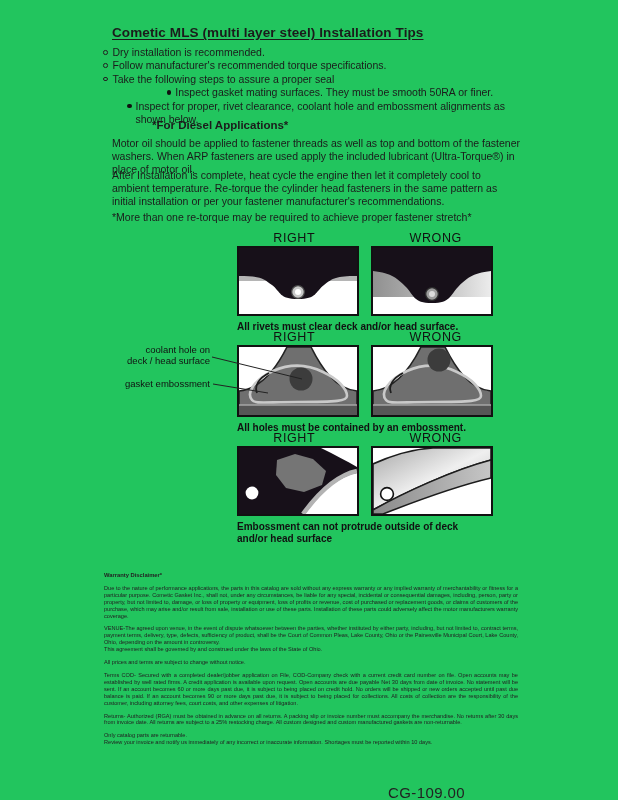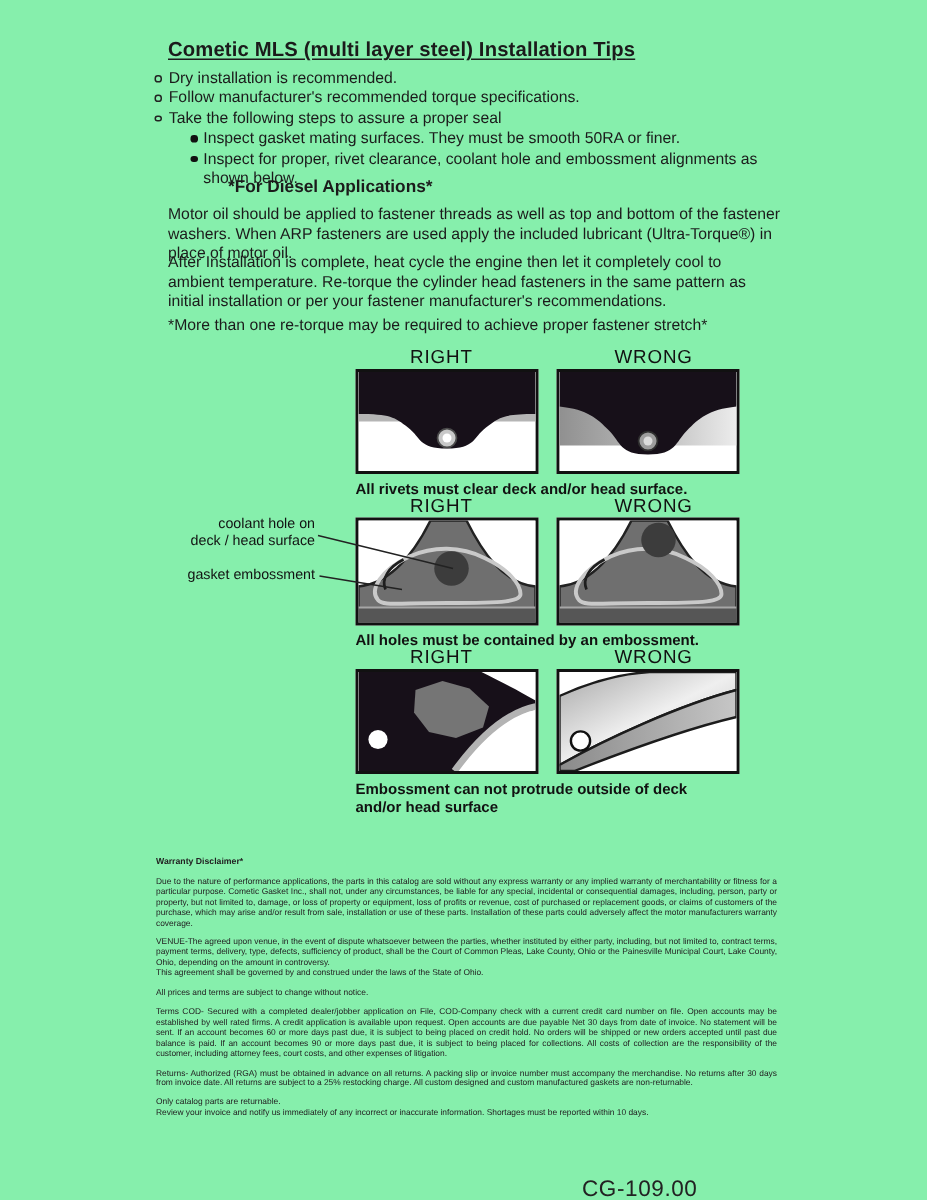--- a/index.html
+++ b/index.html
@@ -1,26 +1,26 @@
 <!DOCTYPE html>
 <html><head>
 <meta charset="utf-8">
 <style>
   * { margin:0; padding:0; box-sizing:border-box; }
   html,body { background:#ffffff; }
   body { font-family:"Liberation Sans", sans-serif; color:#1b1b1b; }
-  .page { position:relative; width:618px; height:800px; background:#86efac; overflow:hidden; }
+  .page { position:relative; width:618px; height:800px; background:#22c55e; overflow:hidden; }
 
   .title { position:absolute; left:112px; top:25px; font-size:13.5px; font-weight:700;
            text-decoration:underline; text-underline-offset:2px; letter-spacing:.1px; }
 
   .bullets { position:absolute; left:103px; top:46px; width:430px; font-size:10.5px; line-height:13.4px; }
   .b-row { display:flex; }
   .b-row .mark { width:4.5px; height:4.5px; border:1px solid #222; border-radius:50%; margin:4px 5px 0 0; flex:0 0 auto; }
-  .b-sub { display:flex; margin-left:24px; }
+  .b-sub { display:flex; margin-left:24px;justify-content:center; }
   .b-sub .mark-f { width:4.5px; height:4.5px; background:#111; border-radius:50%; margin:4px 4px 0 0; flex:0 0 auto; }
 
   .diesel-h { position:absolute; left:112px; top:119px; font-size:11.5px; font-weight:700;margin-left:40px; }
   .para { position:absolute; left:112px; width:408px; font-size:10.5px; line-height:13.2px; }
   .p1 { top:137px; } .p2 { top:169px; } .p3 { top:211px; }
 
   .diag { position:absolute; left:237px; width:256px; }
   .d1 { top:231px; } .d2 { top:330px; } .d3 { top:431px; }
   .lbl-row { display:flex; gap:27px; }
   .lbl { width:122px; text-align:center; font-size:12.5px; letter-spacing:.6px; color:#111; }

